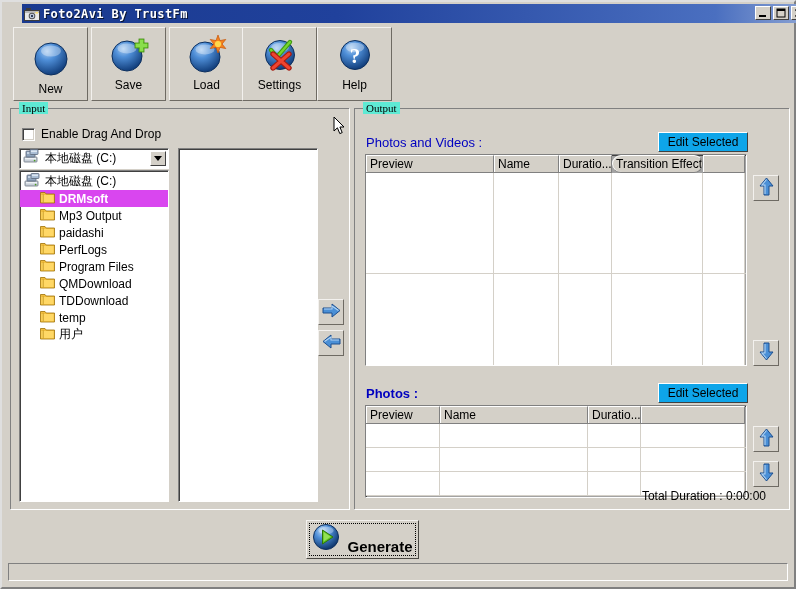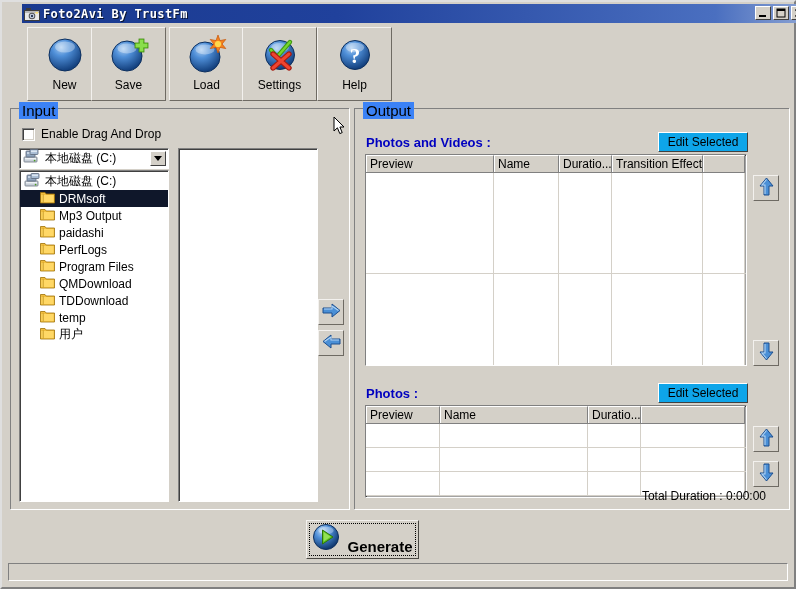--- a/index.html
+++ b/index.html
@@ -77,21 +77,21 @@
     padding-top: 7px;
     cursor: default;
   }
   .tbtn .ti { width: 40px; height: 40px; position: relative; }
   .tbtn .tl {
     margin-top: 3px;
     font-size: 12px;
     color: #000;
     font-family: "Liberation Sans", sans-serif;
   }
-  #tb-new { left: 23px; }
+  #tb-new { left: 9px; justify-content: center; }
   #tb-save { left: 87px; }
   #tb-load { left: 165px; }
   #tb-settings { left: 238px; }
   #tb-help { left: 313px; }
 
   
   .groupbox {
     position: absolute;
     border: 1px solid #ffffff;
     border-top-color: #808080;
@@ -99,24 +99,25 @@
   }
   .groupbox > .gb-inner {
     position: absolute; left: -1px; top: -1px; right: -1px; bottom: -1px;
     border: 1px solid #ffffff;
     border-top-color: transparent;
     border-left-color: transparent;
     pointer-events: none;
   }
   .gb-label {
     position: absolute; top: -7px; left: 8px;
-    background: #3b82f6;
+    background: #5eead4;
     padding: 0 3px;
-    font-size: 15px;
+    font-size: 11px;
     color: #000;
+    font-family: Liberation Serif, serif;
   }
 
   #grp-input { left: 8px; top: 106px; width: 340px; height: 402px; }
   #grp-output { left: 352px; top: 106px; width: 436px; height: 402px; }
 
   
   #chk-dragdrop {
     position: absolute; left: 20px; top: 125px;
     display: flex; align-items: center; cursor: default;
   }
@@ -176,21 +177,21 @@
   .tnode {
     display: flex; align-items: center;
     height: 17px;
     font-size: 12px; color: #000;
     cursor: default;
     white-space: nowrap;
     padding-left: 4px;
   }
   .tnode.child { padding-left: 20px; }
   .tnode.selected {
-    background: #0f172a; color: #ffffff;
+    background: #d946ef; color: #ffffff; font-weight: bold;
   }
   .tnode .nicon { flex: 0 0 auto; margin-right: 4px; display: block; }
   .tnode .nlbl { overflow: hidden; }
 
   
   #filelist {
     position: absolute; left: 176px; top: 146px;
     width: 140px; height: 354px;
     background: #ffffff;
     border-left: 1px solid #808080;
@@ -211,21 +212,21 @@
     border-bottom: 1px solid #6e6a63;
     display: flex; align-items: center; justify-content: center;
     cursor: default;
   }
   #btn-add { left: 316px; top: 297px; }
   #btn-remove { left: 316px; top: 328px; }
 
   
   #pv-title {
     position: absolute; left: 364px; top: 133px;
-    font-size: 13px; font-weight: bold; color: #0000c0;
+    font-size: 13px; font-weight: normal; color: #0000c0;
     font-family: "Liberation Sans", sans-serif;
   }
   #snd-title {
     position: absolute; left: 364px; top: 384px;
     font-size: 13px; font-weight: bold; color: #0000c0;
     font-family: "Liberation Sans", sans-serif;
   }
   .editbtn {
     position: absolute;
     height: 20px; width: 90px;
@@ -597,21 +598,21 @@
   </div>
 
   <div id="pv-title">Photos and Videos :</div>
   <div class="editbtn" id="btn-edit-pv">Edit Selected</div>
 
   <div class="grid" id="grid-pv">
     <div class="hdr">
         <div class="hc" style="width: 128px;">Preview</div>
         <div class="hc" style="width: 65px;">Name</div>
         <div class="hc" style="width: 53px;">Duratio...</div>
-        <div class="hc" style="width: 91px;">Transition Effect</div>
+        <div class="hc" style="width: 91px; border-radius: 9px;">Transition Effect</div>
         <div class="hc" style="width: 42px;"></div>
       </div>
     <div class="rows">
         <div class="grow" style="height: 101px;">
           <div class="gc" style="width: 128px;"></div>
           <div class="gc" style="width: 65px;"></div>
           <div class="gc" style="width: 53px;"></div>
           <div class="gc" style="width: 91px;"></div>
           <div class="gc" style="width: 42px;"></div>
         </div>

